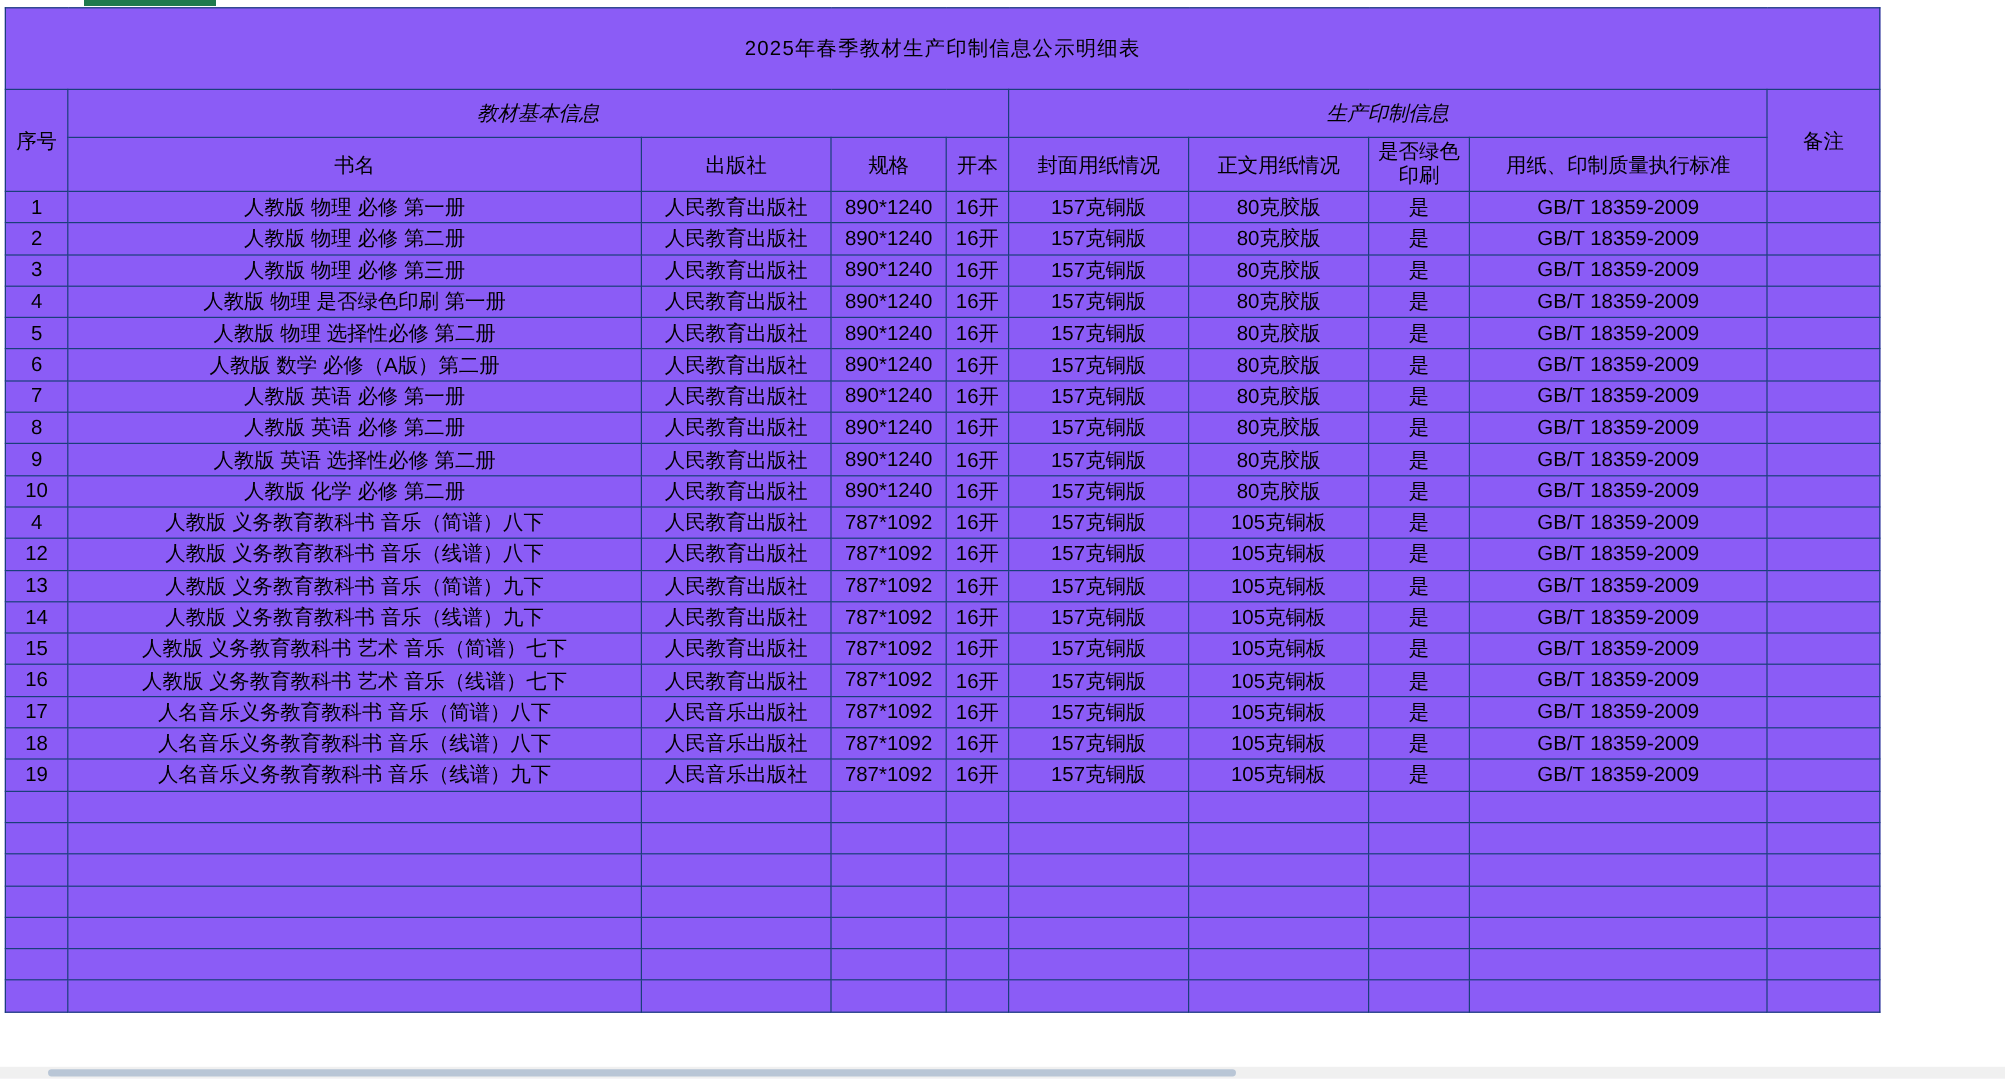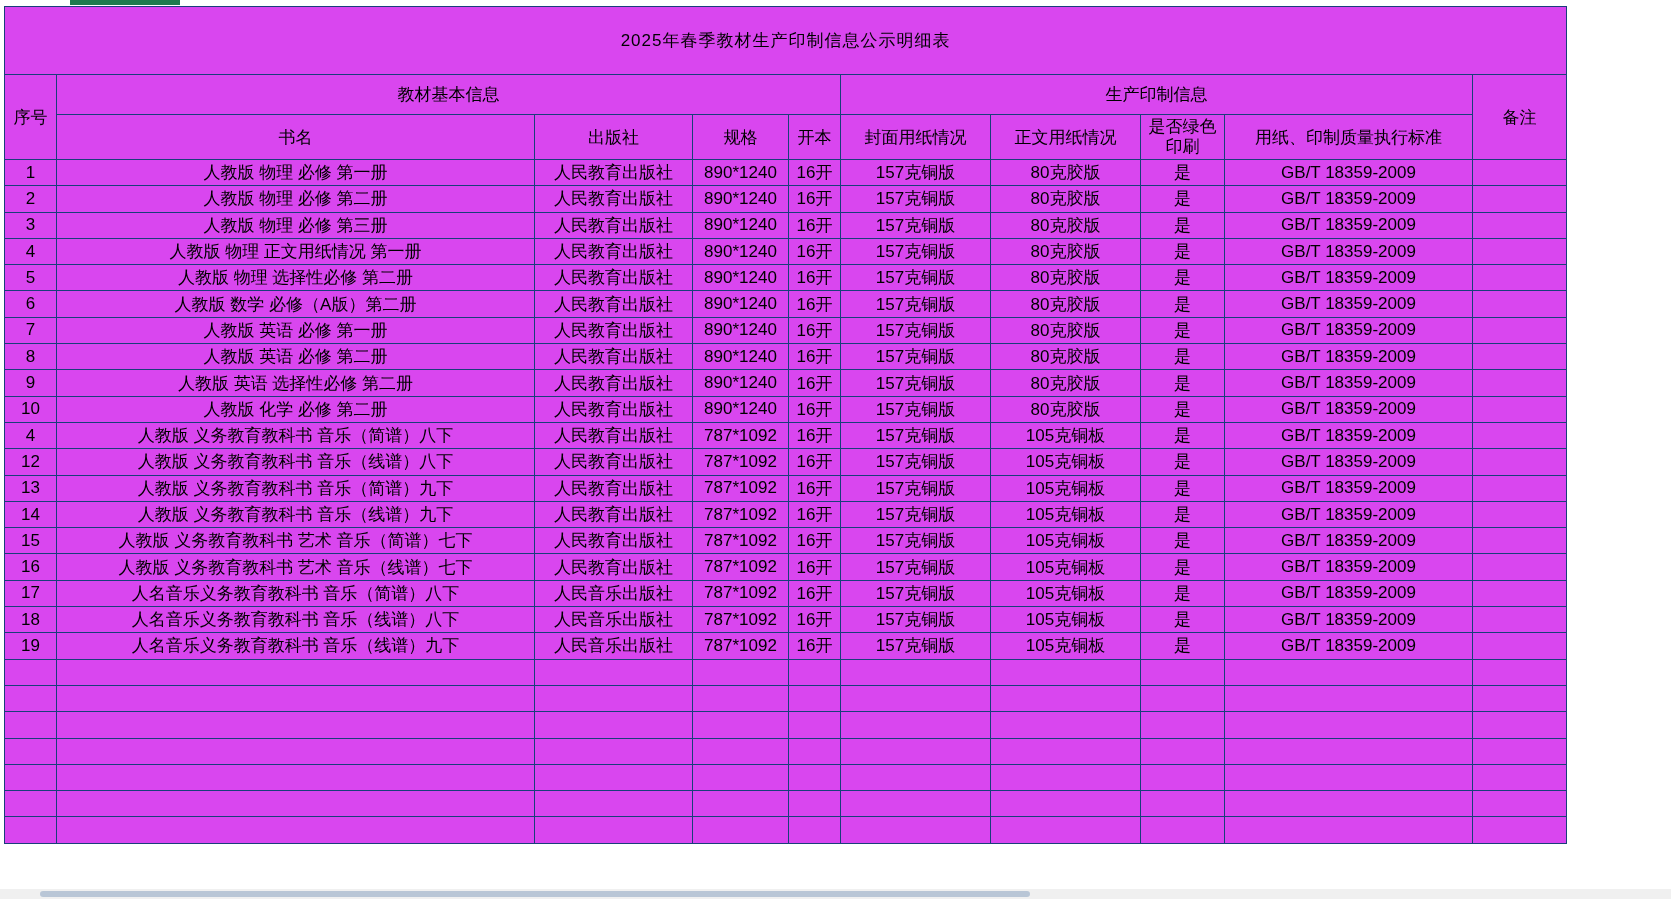--- a/index.html
+++ b/index.html
@@ -40,21 +40,21 @@
     height: 888px;
     background: #ffffff;
     box-sizing: border-box;
   }
 
   table.sheet {
     border-collapse: collapse;
     table-layout: fixed;
     width: 1560px;
     margin: 0;
-    background: #d946ef;
+    background: #8b5cf6;
   }
   table.sheet td, table.sheet th {
     border: 1px solid #1a3f7a;
     font-weight: normal;
     font-size: 17px;
     color: #000000;
     padding: 0 3px;
     box-sizing: border-box;
     vertical-align: middle;
     text-align: center;
@@ -65,20 +65,21 @@
   .title-cell {
     height: 68px;
     font-size: 26px;
     font-weight: bold;
     letter-spacing: 1px;
   }
 
   .grp-cell {
     height: 40px;
     font-size: 20px;
+    font-style: italic;
   }
   .hdr-cell {
     height: 45px;
     font-size: 19px;
   }
   .hdr-cell.two-line {
     font-size: 17px;
     line-height: 1.15;
     white-space: normal;
     text-align: center;
@@ -225,21 +226,21 @@
           <td class="row-cell">890*1240</td>
           <td class="row-cell">16开</td>
           <td class="row-cell">157克铜版</td>
           <td class="row-cell">80克胶版</td>
           <td class="row-cell">是</td>
           <td class="row-cell">GB/T 18359-2009</td>
           <td class="row-cell"></td>
         </tr>
         <tr>
           <td class="row-cell">4</td>
-          <td class="row-cell bookname">人教版 物理 正文用纸情况 第一册</td>
+          <td class="row-cell bookname">人教版 物理 是否绿色印刷 第一册</td>
           <td class="row-cell">人民教育出版社</td>
           <td class="row-cell">890*1240</td>
           <td class="row-cell">16开</td>
           <td class="row-cell">157克铜版</td>
           <td class="row-cell">80克胶版</td>
           <td class="row-cell">是</td>
           <td class="row-cell">GB/T 18359-2009</td>
           <td class="row-cell"></td>
         </tr>
         <tr>

